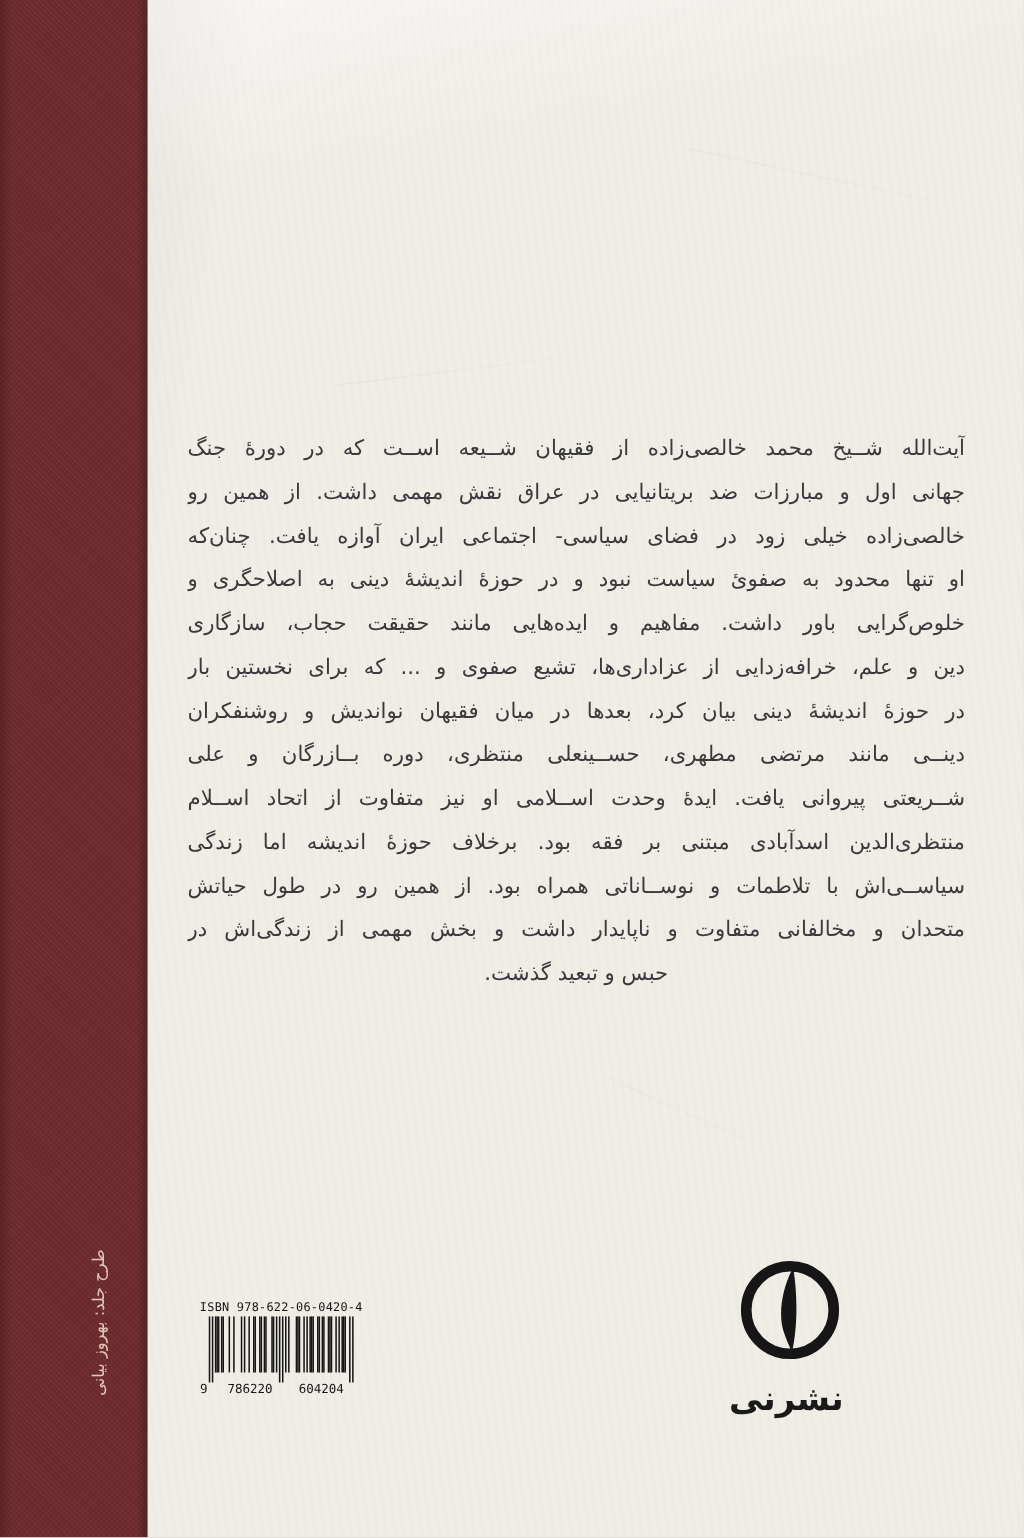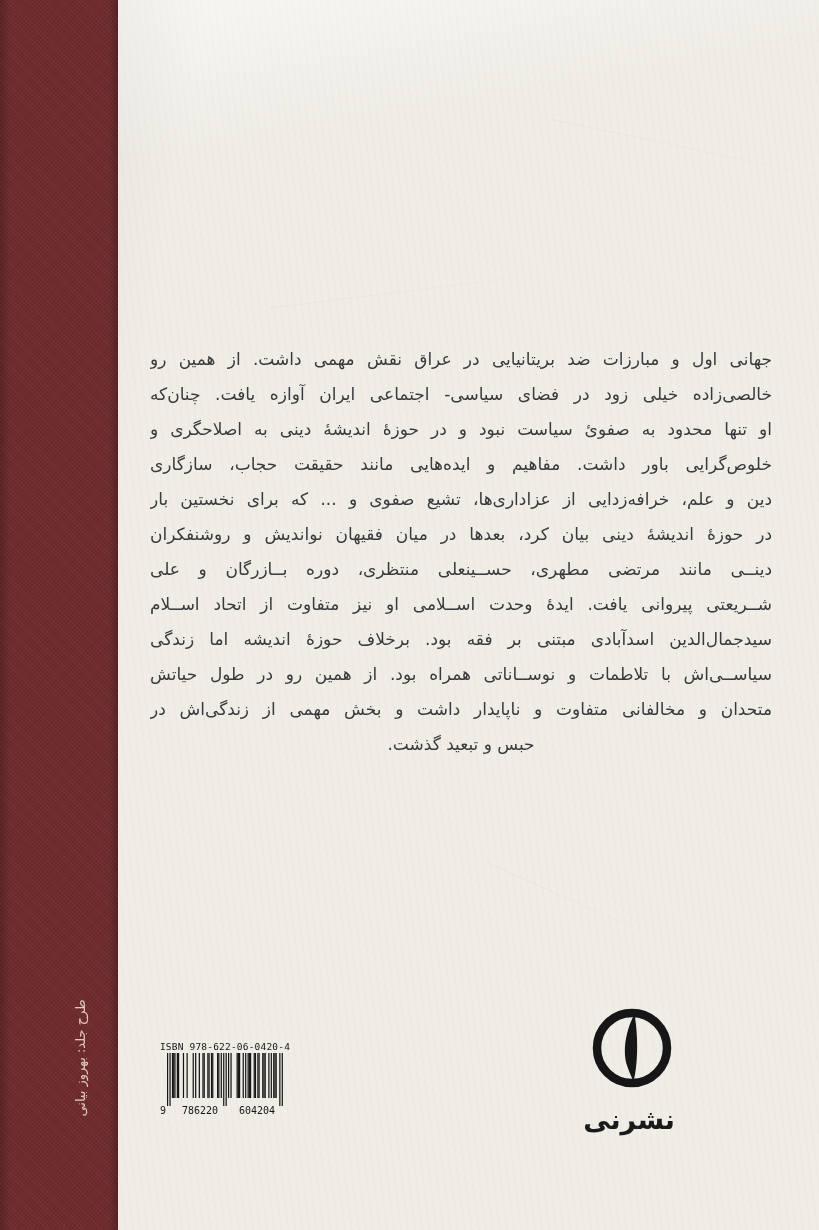--- a/index.html
+++ b/index.html
@@ -94,29 +94,30 @@
     <div class="crease c1"></div>
     <div class="crease c2"></div>
     <div class="crease c3"></div>
   </div>
 
   <div class="spine">
     <div class="spine-credit">طرح جلد: بهروز بیانی</div>
   </div>
 
   <div class="description">
+    <div class="dline">آیت‌الله شــیخ محمد خالصی‌زاده از فقیهان شــیعه اســت که در دورهٔ جنگ</div>
     <div class="dline">جهانی اول و مبارزات ضد بریتانیایی در عراق نقش مهمی داشت. از همین رو</div>
     <div class="dline">خالصی‌زاده خیلی زود در فضای سیاسی- اجتماعی ایران آوازه یافت. چنان‌که</div>
     <div class="dline">او تنها محدود به صفویٔ سیاست نبود و در حوزهٔ اندیشهٔ دینی به اصلاحگری و</div>
     <div class="dline">خلوص‌گرایی باور داشت. مفاهیم و ایده‌هایی مانند حقیقت حجاب، سازگاری</div>
     <div class="dline">دین و علم، خرافه‌زدایی از عزاداری‌ها، تشیع صفوی و ... که برای نخستین بار</div>
     <div class="dline">در حوزهٔ اندیشهٔ دینی بیان کرد، بعدها در میان فقیهان نواندیش و روشنفکران</div>
     <div class="dline">دینــی مانند مرتضی مطهری، حســینعلی منتظری، دوره بــازرگان و علی</div>
     <div class="dline">شــریعتی پیروانی یافت. ایدهٔ وحدت اســلامی او نیز متفاوت از اتحاد اســلام</div>
-    <div class="dline">سیدجمال‌الدین اسدآبادی مبتنی بر فقه بود. برخلاف حوزهٔ اندیشه اما زندگی</div>
+    <div class="dline">منتظری‌الدین اسدآبادی مبتنی بر فقه بود. برخلاف حوزهٔ اندیشه اما زندگی</div>
     <div class="dline">سیاســی‌اش با تلاطمات و نوســاناتی همراه بود. از همین رو در طول حیاتش</div>
     <div class="dline">متحدان و مخالفانی متفاوت و ناپایدار داشت و بخش مهمی از زندگی‌اش در</div>
     <div class="dline last">حبس و تبعید گذشت.</div>
   </div>
 
   <div class="barcode">
     <div class="isbn">ISBN 978-622-06-0420-4</div>
     <svg width="134" height="64" viewBox="0 0 134 64">
       <g id="bars">
           <rect x="9.00" y="0" width="1.22" height="53" fill="#161616"></rect>

